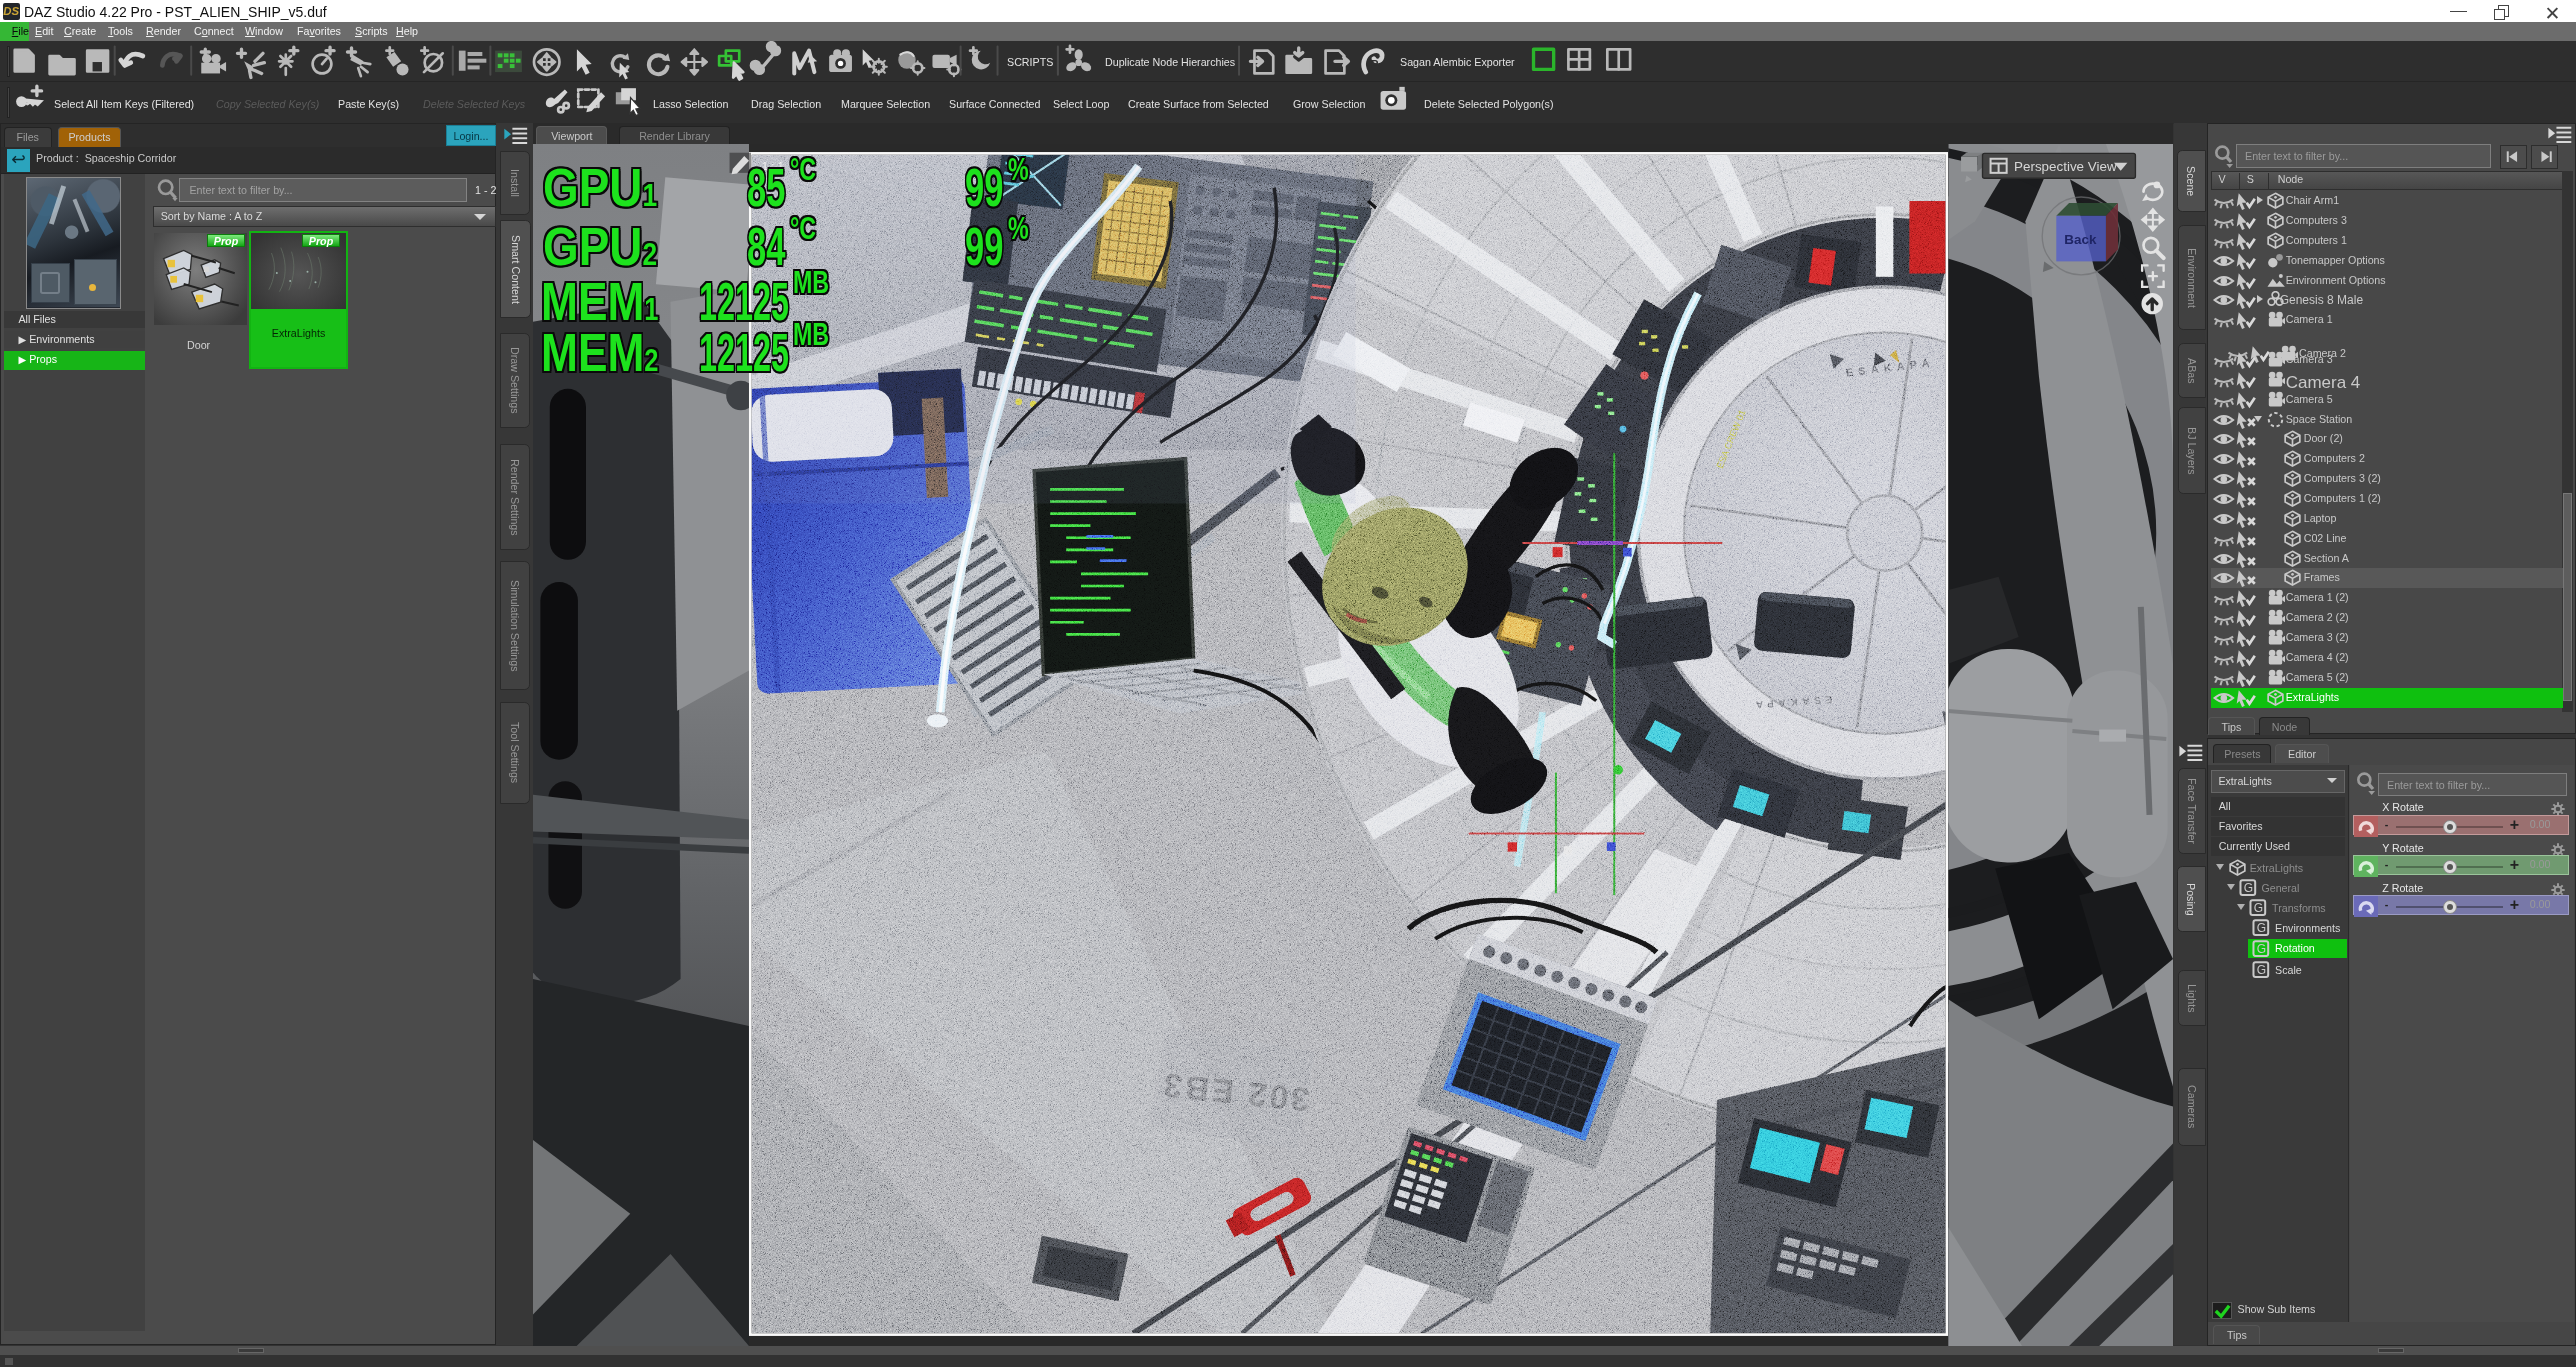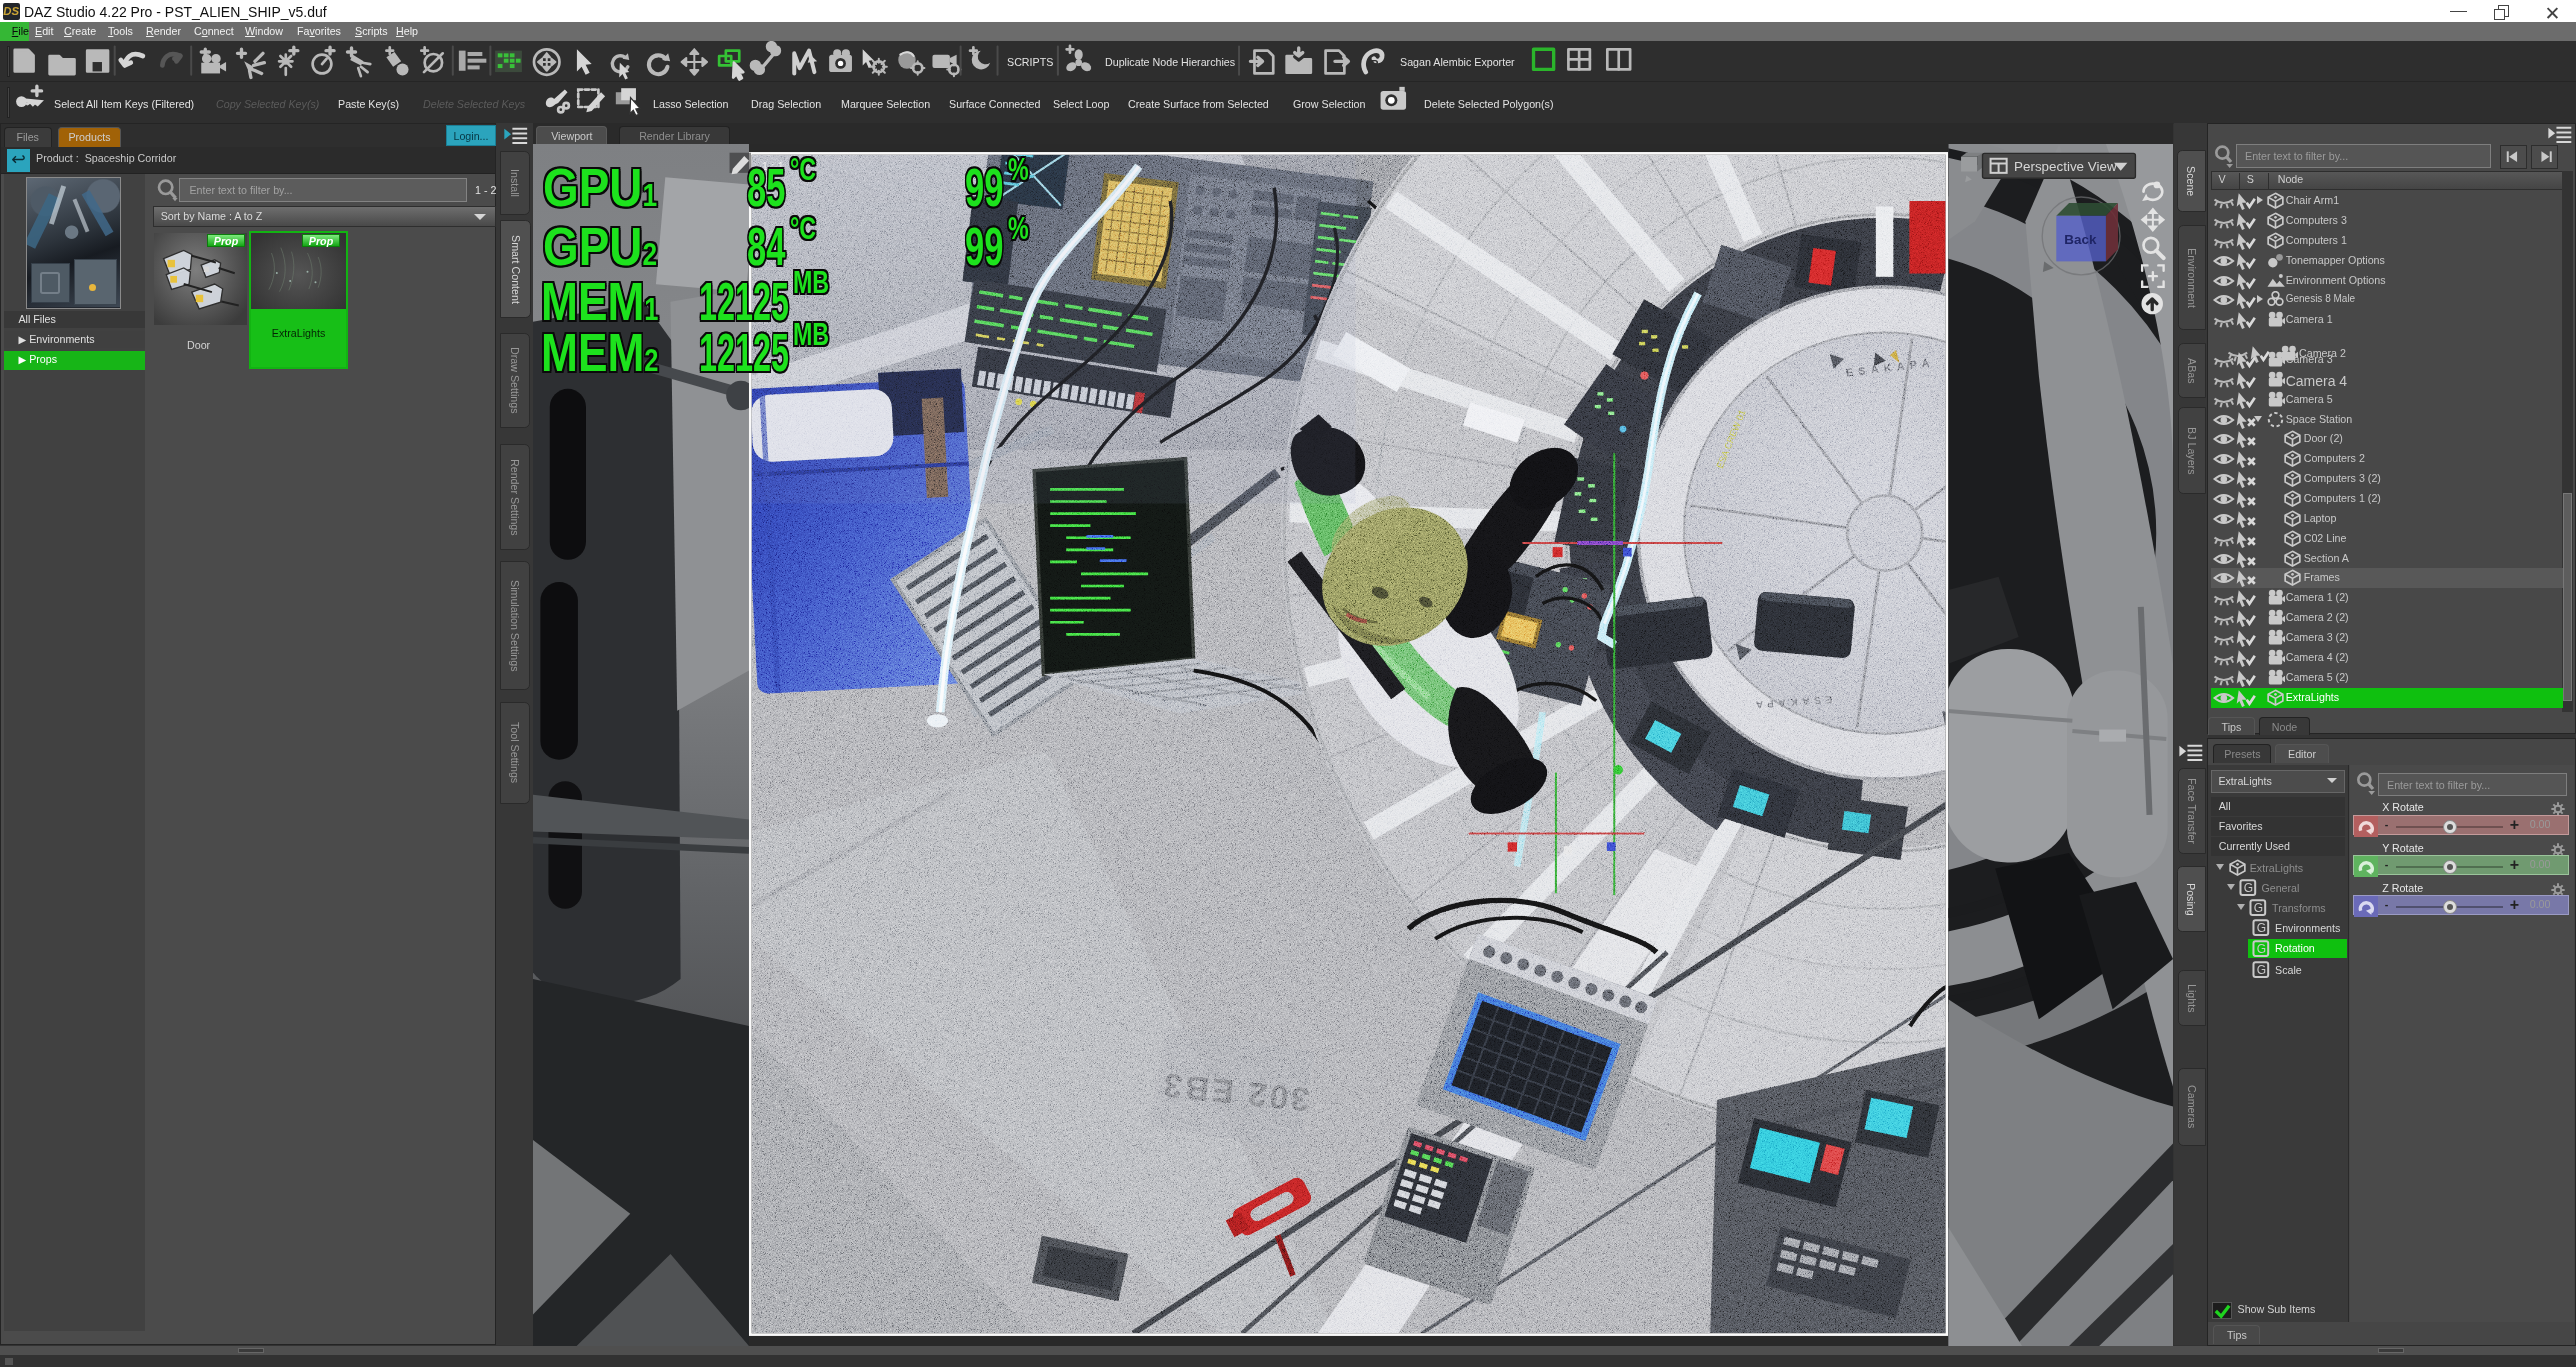--- a/index.html
+++ b/index.html
@@ -1013,21 +1013,21 @@
       <svg class="a" style="left:2.7px;top:2px" width="23" height="16" viewBox="0 0 34 24">
         <use href="#eye_o"></use>
       </svg>
       <svg class="a" style="left:25.5px;top:1.3px" width="21.5" height="17.4" viewBox="0 0 32 26">
         <use href="#cur_v"></use>
       </svg>
       <div class="a" style="left:46px;top:4.7px;width:0;height:0;border:4.7px solid transparent;border-left:6.7px solid #c9c9c9"></div>
       <svg class="a" style="left:55px;top:1.3px" width="19" height="17.4" viewBox="0 0 28 26">
         <use href="#ic_per"></use>
       </svg>
-      <span class="a" style="left:75px;top:2.7px;color:#c9c9c9;font-size:10px;white-space:nowrap">Genesis 8 Male</span>
+      <span class="a" style="left:69px;top:2.7px;color:#c9c9c9;font-size:12px;white-space:nowrap">Genesis 8 Male</span>
     </div>
  <div class="a" style="left:2.7px;top:186px;width:352px;height:19.5px;">
       <svg class="a" style="left:2.7px;top:2px" width="23" height="16" viewBox="0 0 34 24">
         <use href="#eye_c"></use>
       </svg>
       <svg class="a" style="left:25.5px;top:1.3px" width="21.5" height="17.4" viewBox="0 0 32 26">
         <use href="#cur_v"></use>
       </svg>
       <svg class="a" style="left:55px;top:1.3px" width="19" height="17.4" viewBox="0 0 28 26">
         <use href="#ic_cam"></use>
@@ -1061,21 +1061,21 @@
  <div class="a" style="left:2.7px;top:246px;width:352px;height:19.5px;">
       <svg class="a" style="left:2.7px;top:2px" width="23" height="16" viewBox="0 0 34 24">
         <use href="#eye_c"></use>
       </svg>
       <svg class="a" style="left:25.5px;top:1.3px" width="21.5" height="17.4" viewBox="0 0 32 26">
         <use href="#cur_v"></use>
       </svg>
       <svg class="a" style="left:55px;top:1.3px" width="19" height="17.4" viewBox="0 0 28 26">
         <use href="#ic_cam"></use>
       </svg>
-      <span class="a" style="left:75px;top:2.7px;color:#c9c9c9;font-size:14px;white-space:nowrap">Camera 4</span>
+      <span class="a" style="left:75px;top:2.7px;color:#c9c9c9;font-size:17px;white-space:nowrap">Camera 4</span>
     </div>
  <div class="a" style="left:2.7px;top:266px;width:352px;height:19.5px;">
       <svg class="a" style="left:2.7px;top:2px" width="23" height="16" viewBox="0 0 34 24">
         <use href="#eye_c"></use>
       </svg>
       <svg class="a" style="left:25.5px;top:1.3px" width="21.5" height="17.4" viewBox="0 0 32 26">
         <use href="#cur_v"></use>
       </svg>
       <svg class="a" style="left:55px;top:1.3px" width="19" height="17.4" viewBox="0 0 28 26">
         <use href="#ic_cam"></use>

